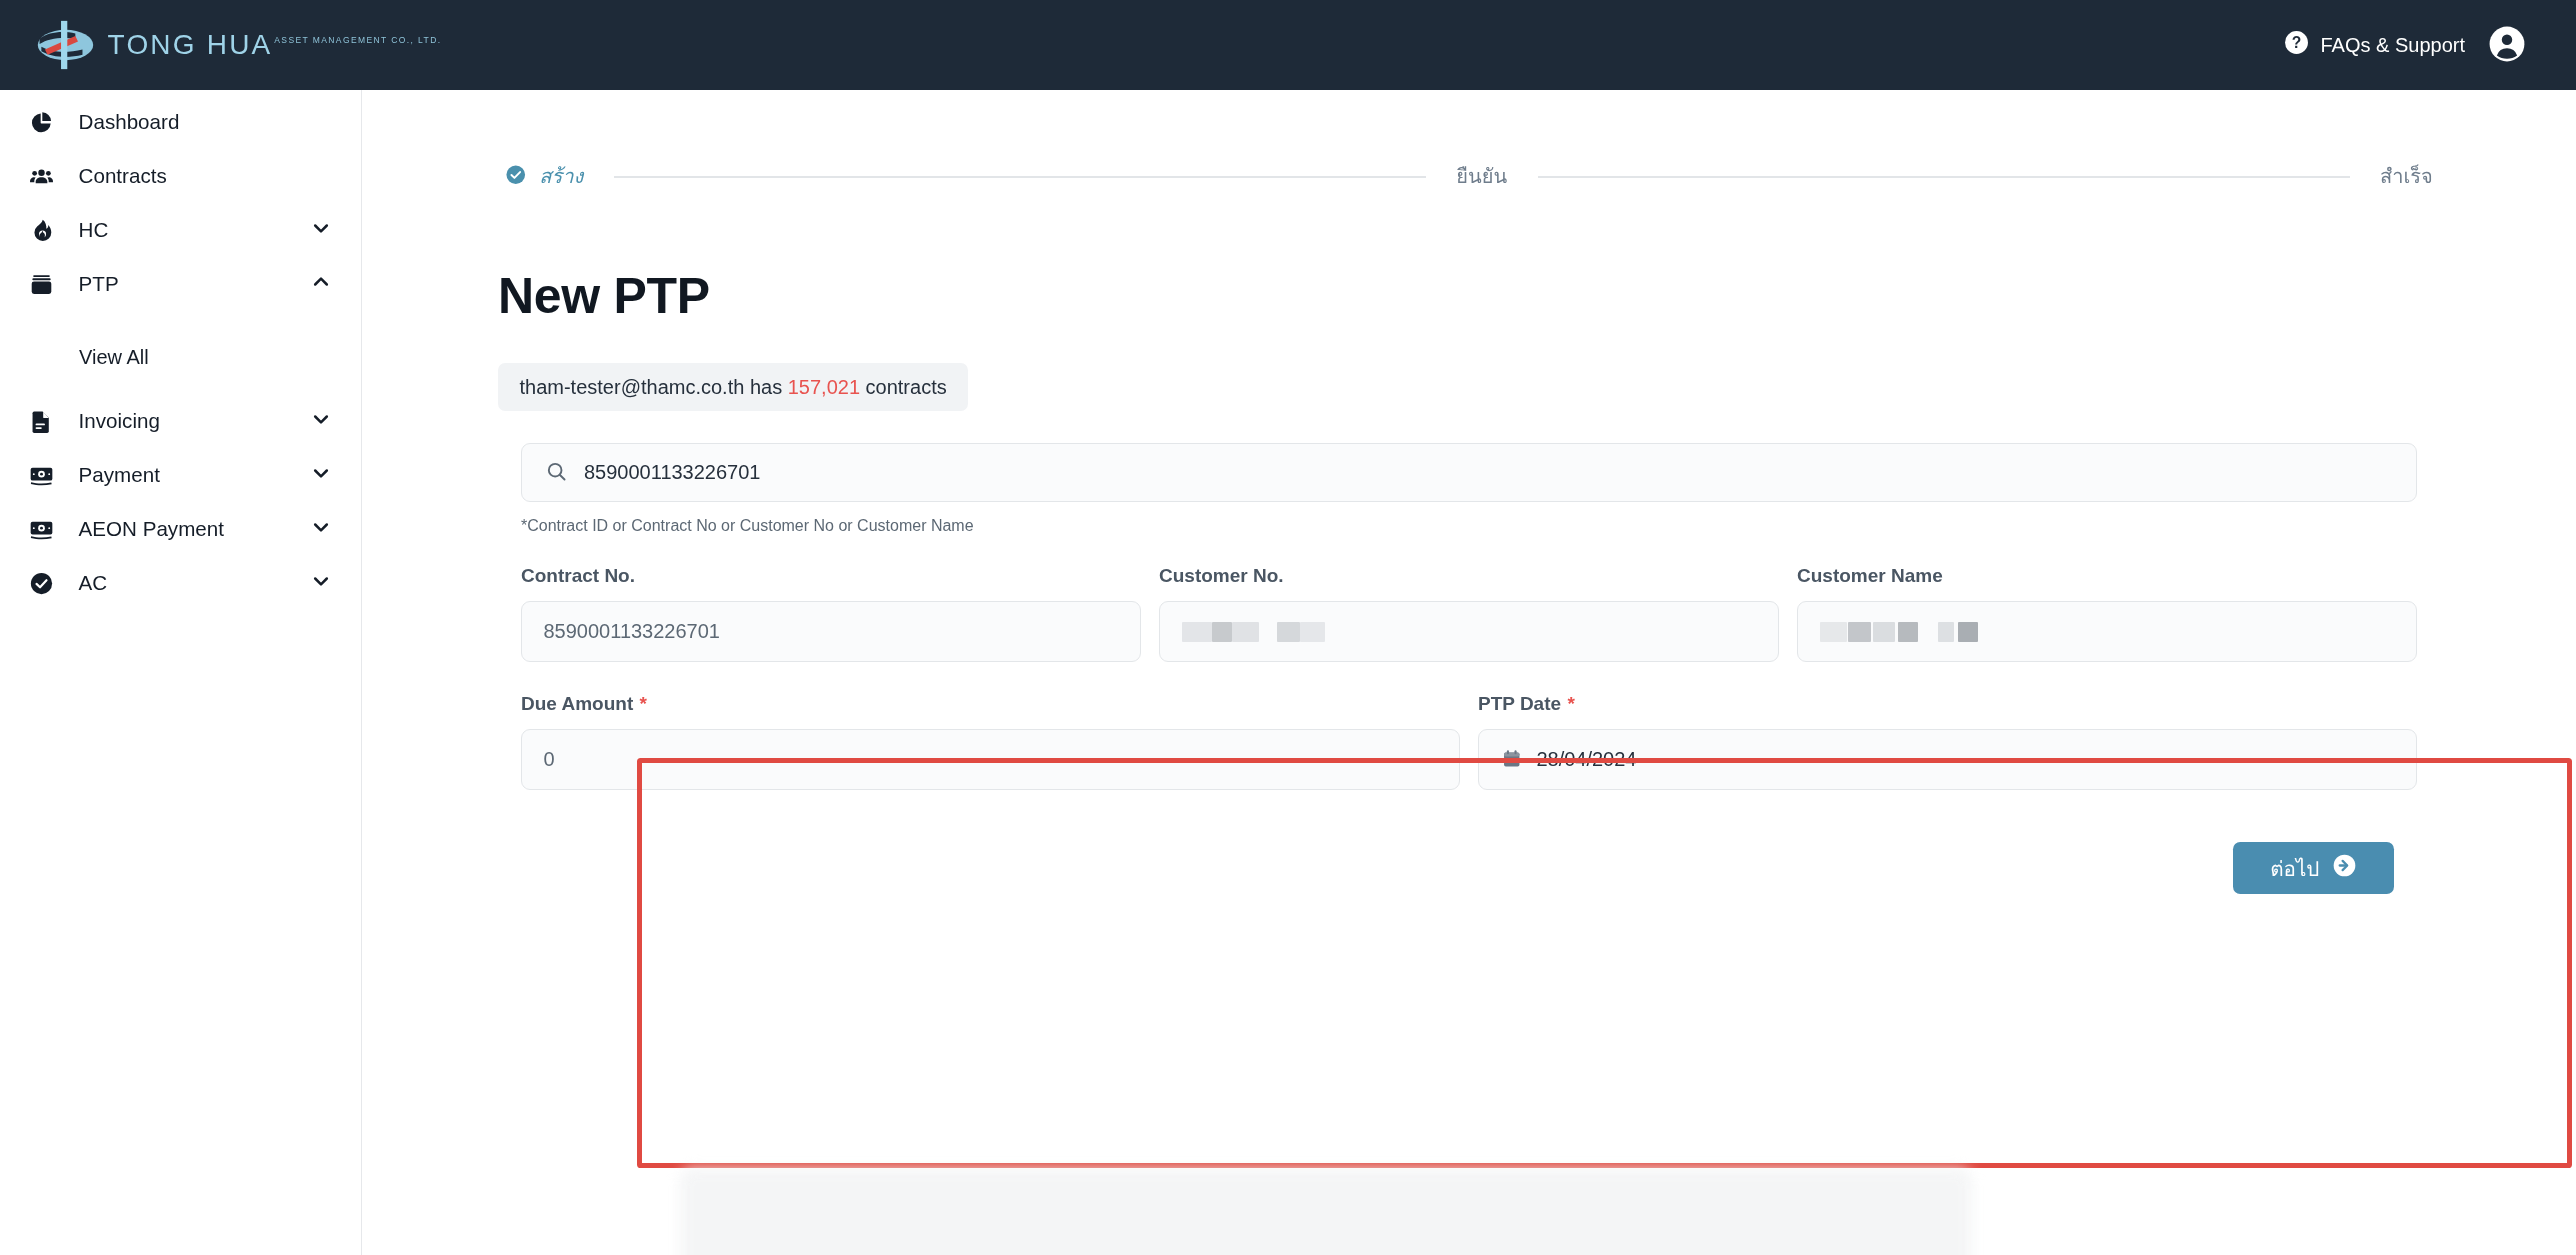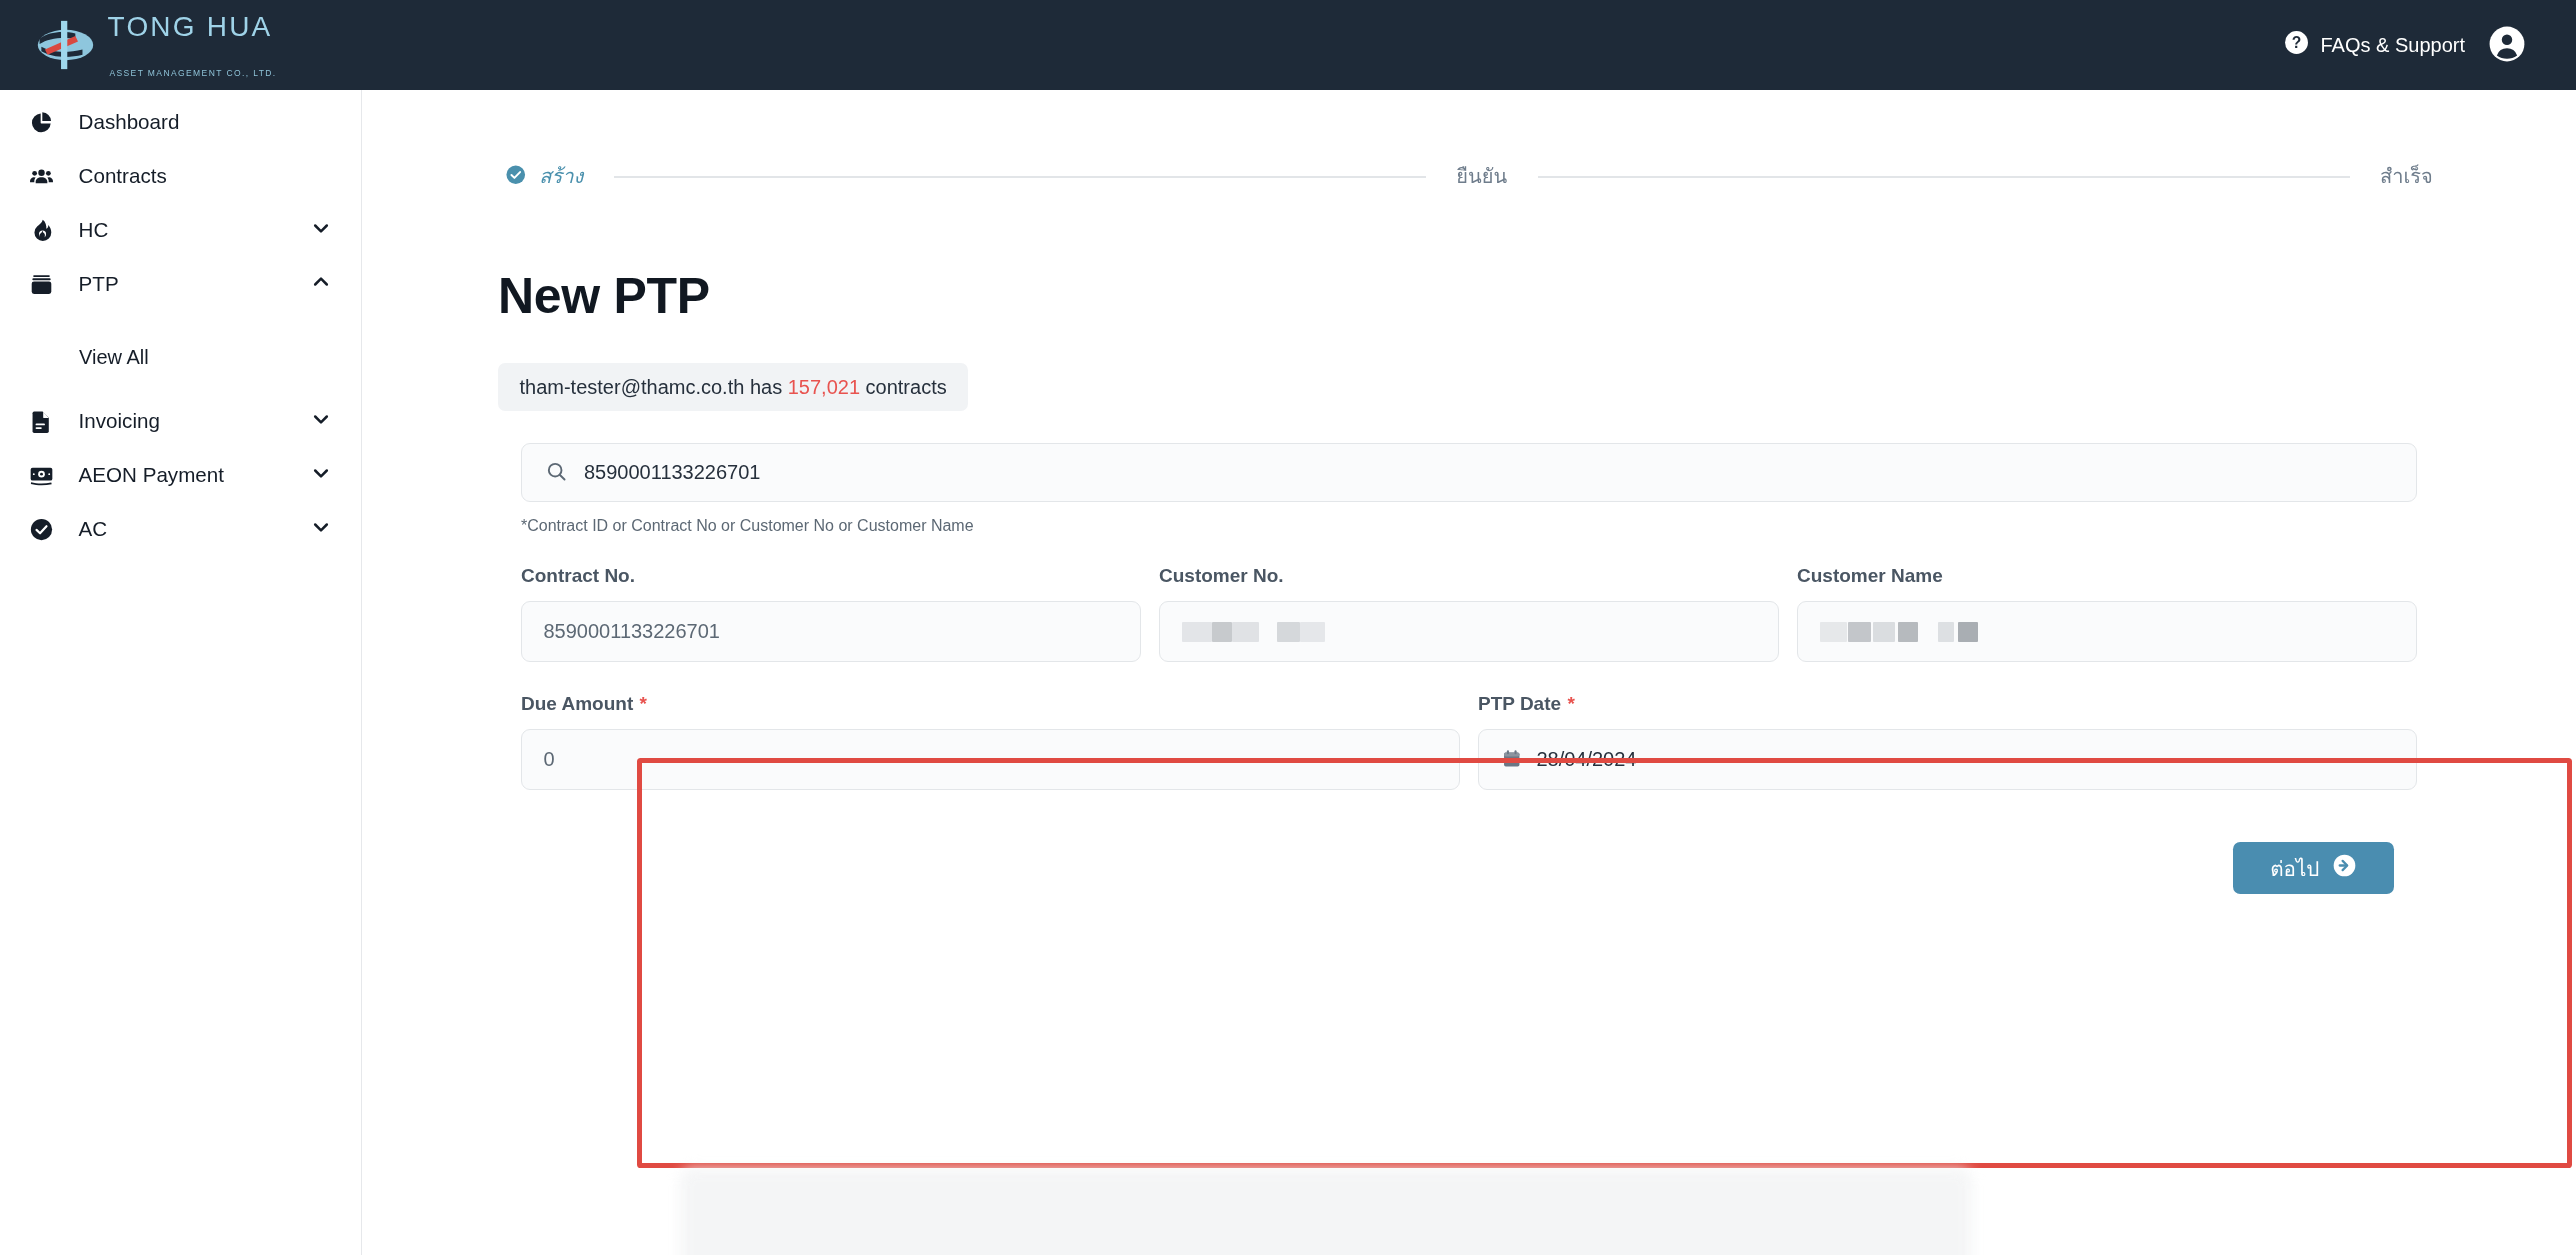--- a/index.html
+++ b/index.html
@@ -13,21 +13,21 @@
   .topbar {
     position: absolute; top: 0; left: 0;
     width: 2576px; height: 90px;
     background: #1e2a38;
     display: flex; align-items: center;
     justify-content: space-between;
     padding: 0 50px 0 36px;
   }
   .brand { display: flex; align-items: center; gap: 12.6px; }
   .brand-mark { width: 59px; height: 52px; position: relative; }
-  .brand-text { display: flex; flex-direction: column; line-height: 1; gap: 24px; }
+  .brand-text { display: flex; flex-direction: row; line-height: 1; }
   .brand-name {
     font-size: 28px; font-weight: 400; color: #9fd3e8;
     letter-spacing: 2.2px;
   }
   .brand-sub {
     font-size: 8.5px; color: #8fc3d8; letter-spacing: 1.4px;
     margin-top: 4.5px; margin-left: 1.8px;
   }
   .topright { display: flex; align-items: center; gap: 23px; }
   .faq {
@@ -283,20 +283,38 @@
       </svg>
     </span>
     <span class="nav-label">Invoicing</span>
     <span class="chev">
       <svg width="20" height="20" viewBox="0 0 24 24" fill="none" stroke="#151d28" stroke-width="3" stroke-linecap="round" stroke-linejoin="round">
         <polyline points="5,9 12,16 19,9"></polyline>
       </svg>
     </span>
   </div>
 
+  <div class="nav-item">
+    <span class="nav-icon">
+      <svg width="25" height="25" viewBox="0 0 24 24" fill="#151d28">
+        <rect x="1.6" y="4.6" width="20.8" height="12.2" rx="1.8"></rect>
+        <circle cx="12" cy="10.7" r="3.2" fill="#ffffff"></circle>
+        <circle cx="12" cy="10.7" r="1.4" fill="#151d28"></circle>
+        <circle cx="4.6" cy="10.7" r=".9" fill="#ffffff"></circle>
+        <circle cx="19.4" cy="10.7" r=".9" fill="#ffffff"></circle>
+        <path d="M2 18.4c6 1.6 13 1.6 19.4.2l.4 1.8c-6.6 1.4-13.8 1.4-20 -.3z"></path>
+      </svg>
+    </span>
+    <span class="nav-label">Payment</span>
+    <span class="chev">
+      <svg width="20" height="20" viewBox="0 0 24 24" fill="none" stroke="#151d28" stroke-width="3" stroke-linecap="round" stroke-linejoin="round">
+        <polyline points="5,9 12,16 19,9"></polyline>
+      </svg>
+    </span>
+  </div>
 
   <div class="nav-item">
     <span class="nav-icon">
       <svg width="25" height="25" viewBox="0 0 24 24" fill="#151d28">
         <rect x="1.6" y="4.6" width="20.8" height="12.2" rx="1.8"></rect>
         <circle cx="12" cy="10.7" r="3.2" fill="#ffffff"></circle>
         <circle cx="12" cy="10.7" r="1.4" fill="#151d28"></circle>
         <circle cx="4.6" cy="10.7" r=".9" fill="#ffffff"></circle>
         <circle cx="19.4" cy="10.7" r=".9" fill="#ffffff"></circle>
         <path d="M2 18.4c6 1.6 13 1.6 19.4.2l.4 1.8c-6.6 1.4-13.8 1.4-20 -.3z"></path>

